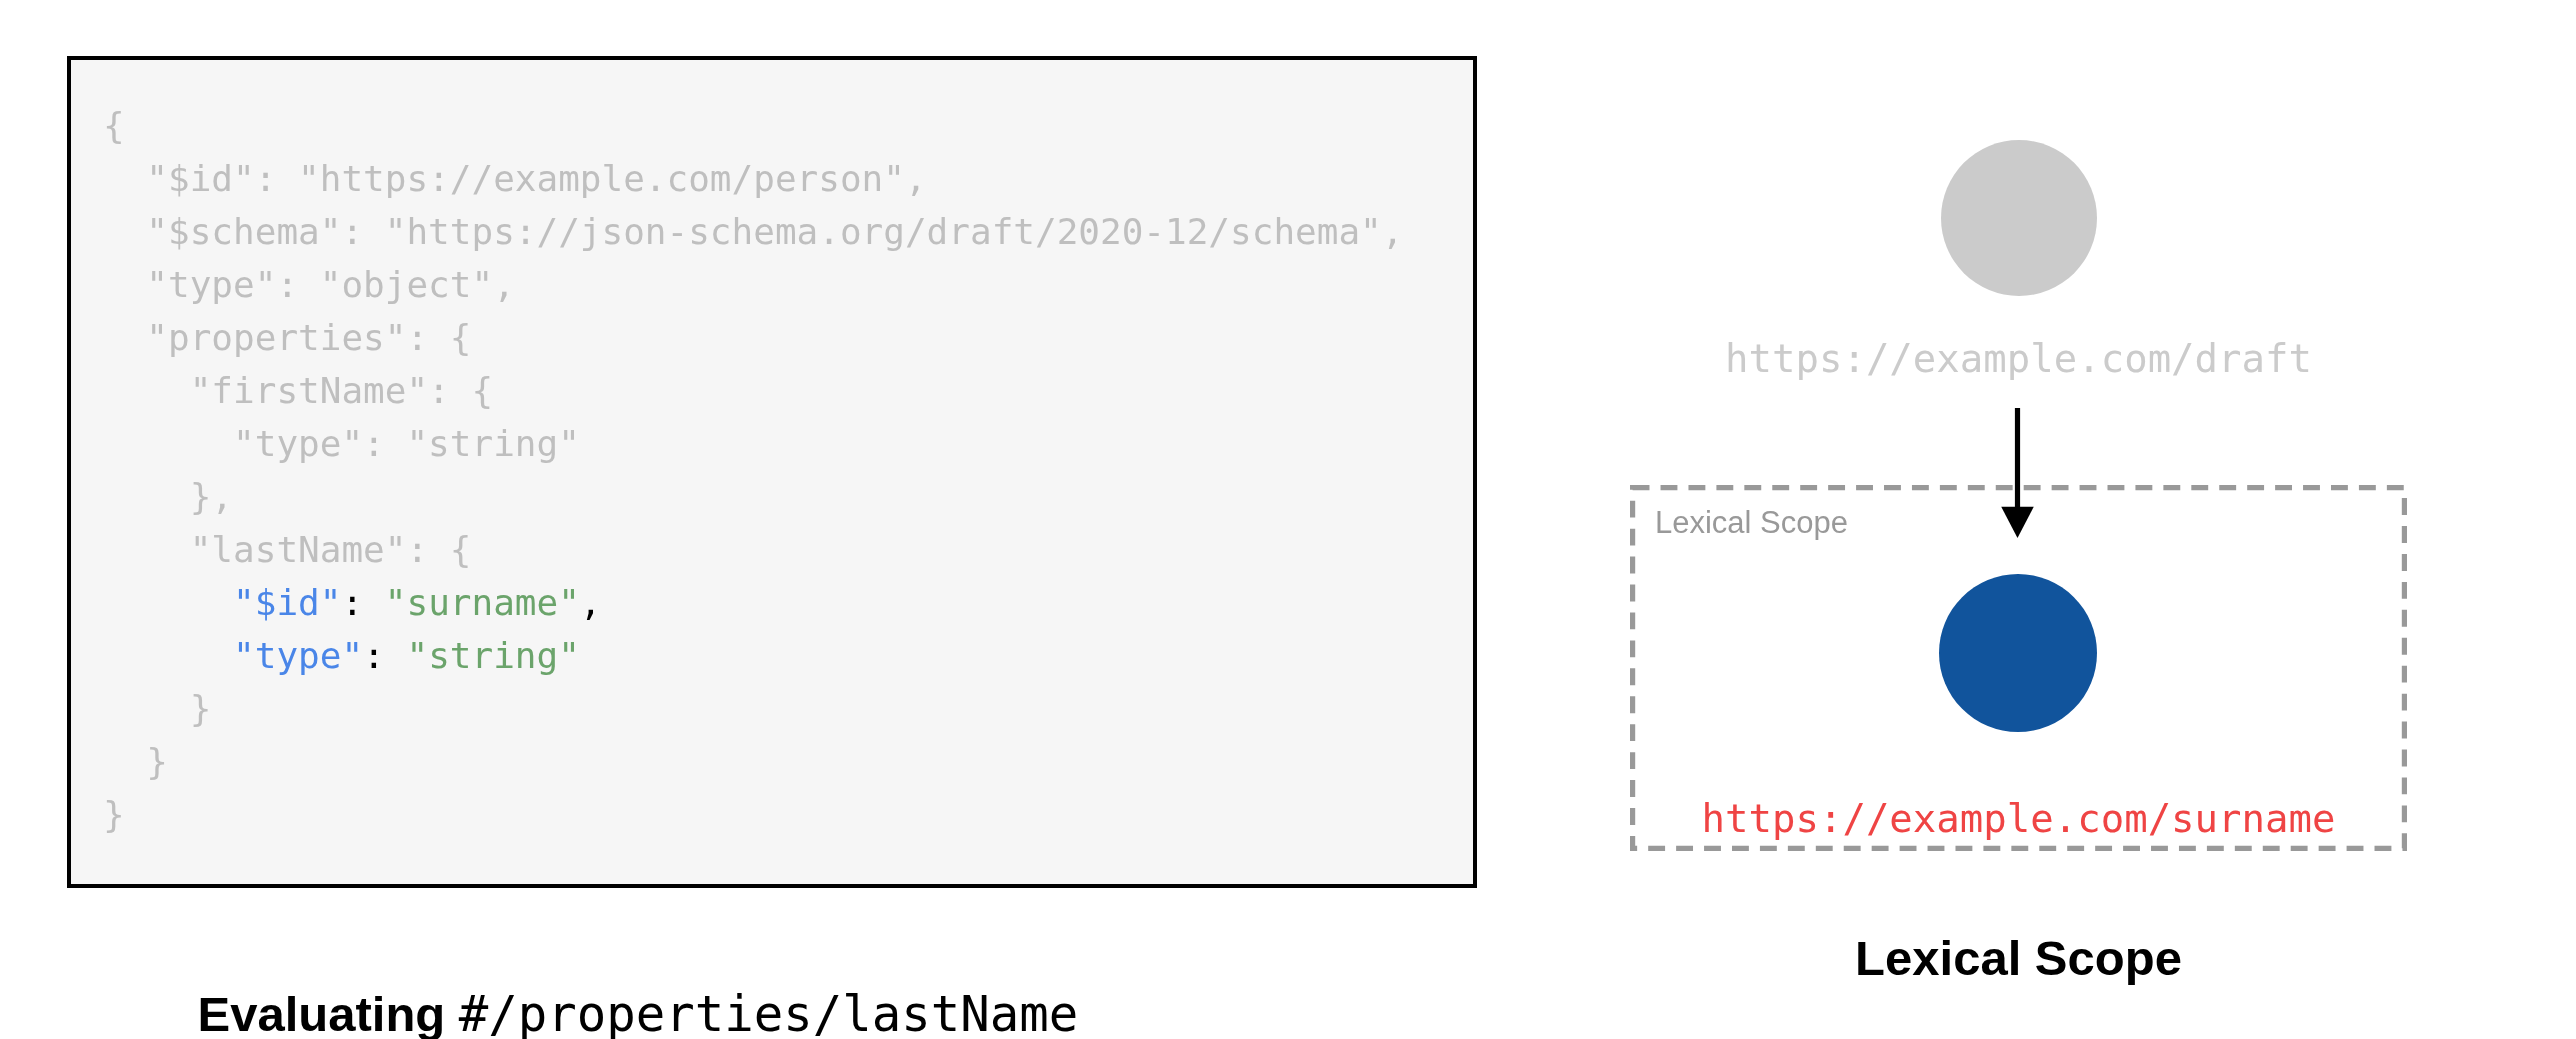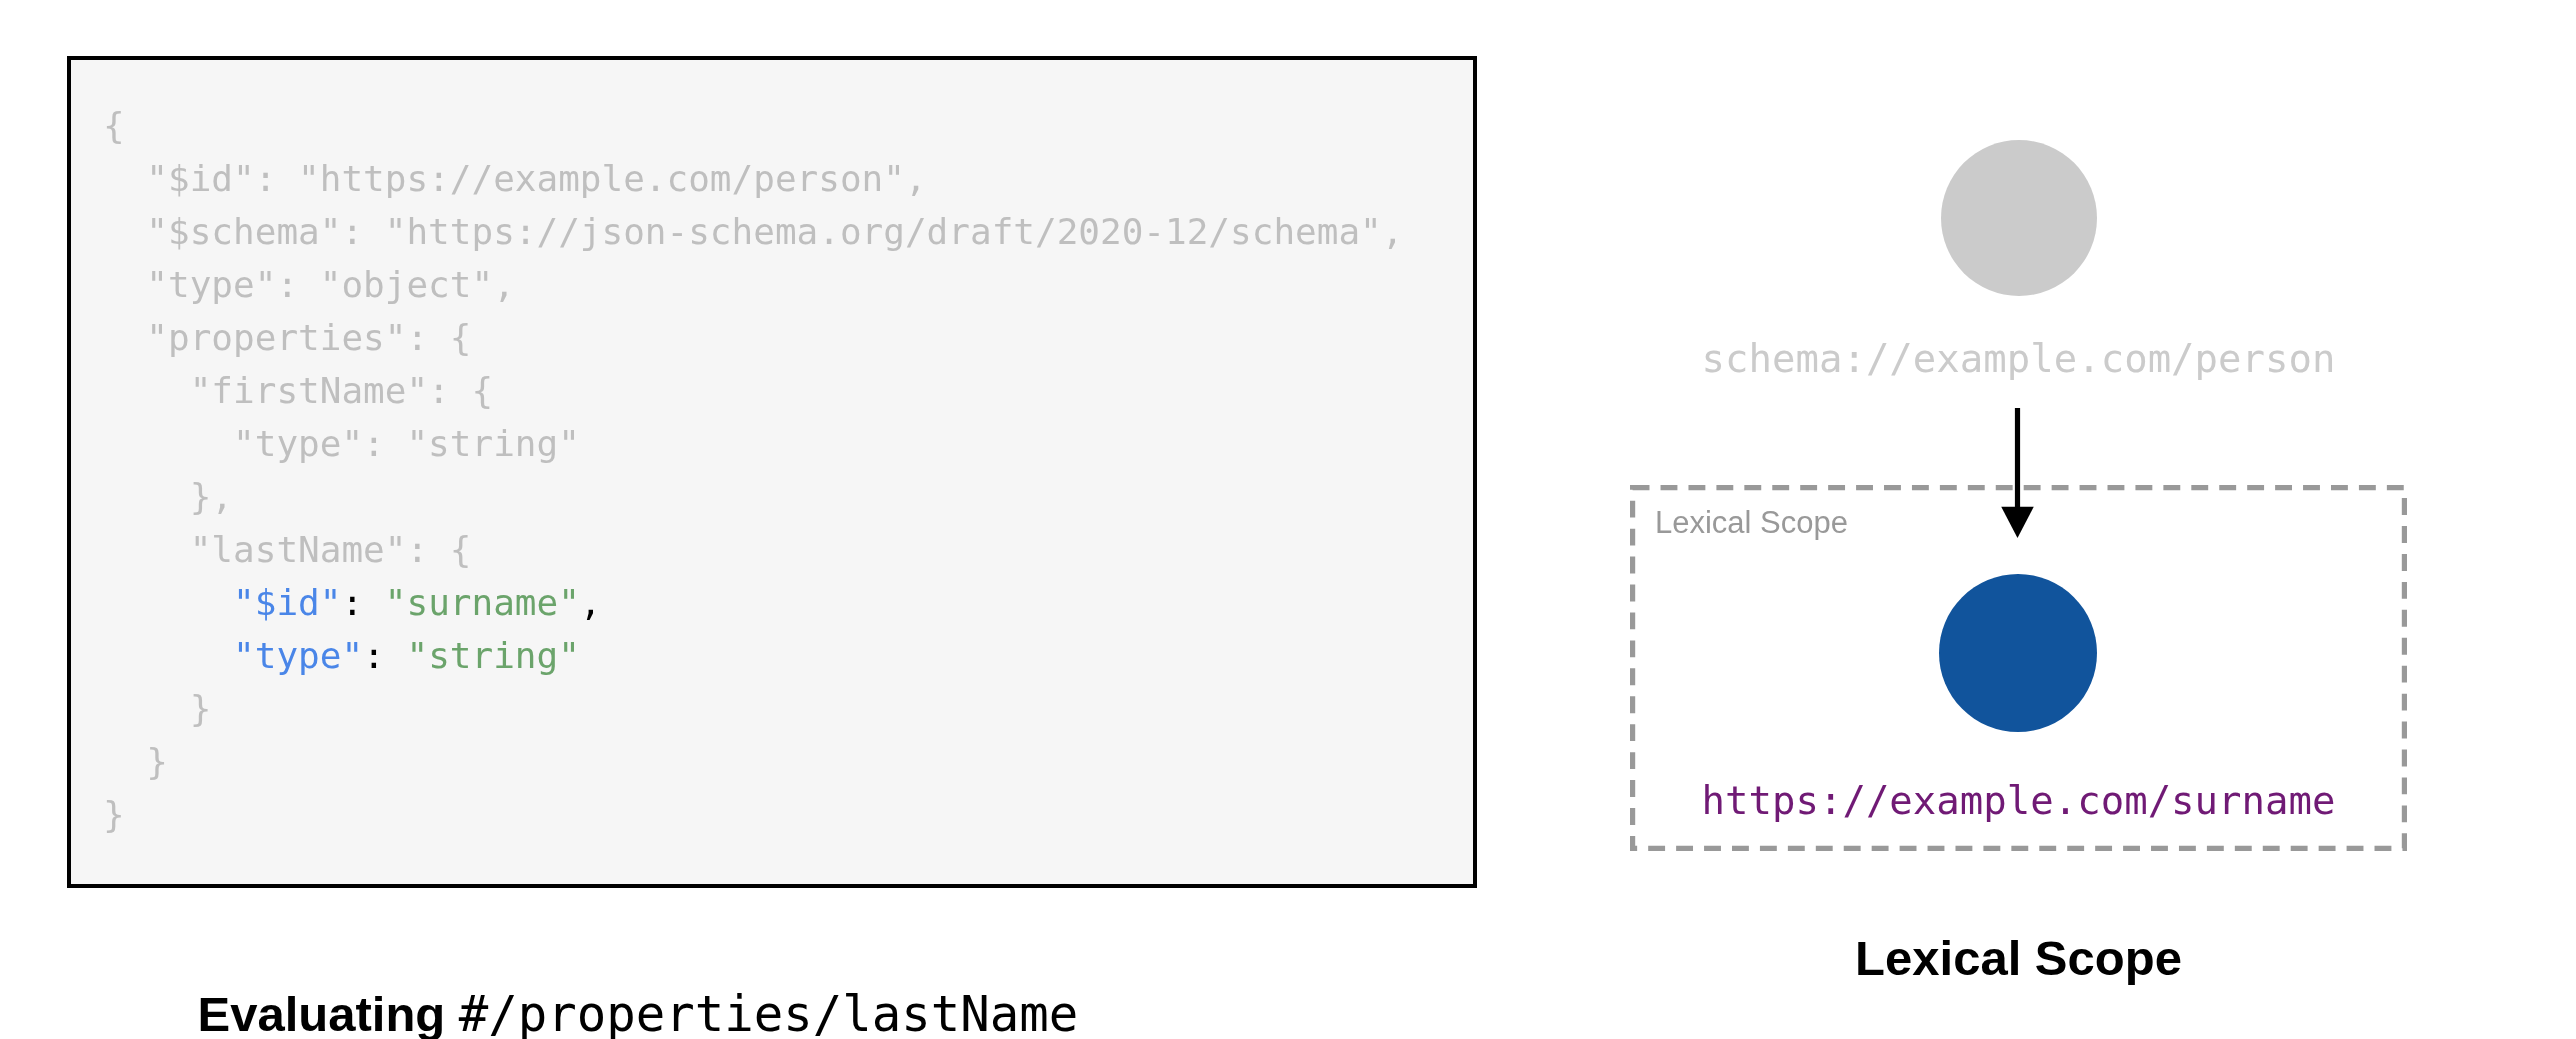--- a/index.html
+++ b/index.html
@@ -69,21 +69,21 @@
     position: absolute;
     width: 779px;
     left: 1629px;
     text-align: center;
     font-family: "DejaVu Sans Mono", "Liberation Mono", monospace;
     font-size: 39px;
     line-height: 45px;
     white-space: pre;
   }
   .parent-url { top: 336px; color: #cbcbcb; }
-  .child-url  { top: 778px; color: #701a75; }
+  .child-url  { top: 796px; color: #ef4444; }
 
   .arrow-svg {
     position: absolute;
     left: 1985px; top: 404px;
     width: 65px; height: 138px;
   }
 
   .scope-box-svg {
     position: absolute;
     left: 1630px; top: 485px;
@@ -116,21 +116,21 @@
   <div class="code-panel">
     <div class="code-block"><div class="code-line"><span class="tok-muted">{</span></div><div class="code-line"><span class="tok-muted">  "$id": "https://example.com/person",</span></div><div class="code-line"><span class="tok-muted">  "$schema": "https://json-schema.org/draft/2020-12/schema",</span></div><div class="code-line"><span class="tok-muted">  "type": "object",</span></div><div class="code-line"><span class="tok-muted">  "properties": {</span></div><div class="code-line"><span class="tok-muted">    "firstName": {</span></div><div class="code-line"><span class="tok-muted">      "type": "string"</span></div><div class="code-line"><span class="tok-muted">    },</span></div><div class="code-line"><span class="tok-muted">    "lastName": {</span></div><div class="code-line"><span class="tok-muted">      </span><span class="tok-key">"$id"</span><span class="tok-punct">: </span><span class="tok-string">"surname"</span><span class="tok-punct">,</span></div><div class="code-line"><span class="tok-muted">      </span><span class="tok-key">"type"</span><span class="tok-punct">: </span><span class="tok-string">"string"</span></div><div class="code-line"><span class="tok-muted">    }</span></div><div class="code-line"><span class="tok-muted">  }</span></div><div class="code-line"><span class="tok-muted">}</span></div></div>
   </div>
 
   <div class="caption-left">
     <span class="cap-bold">Evaluating </span><span class="cap-mono">#/properties/lastName</span>
   </div>
 
   <div class="node-circle parent-circle"></div>
 
-  <div class="node-url parent-url">schema://example.com/person</div>
+  <div class="node-url parent-url">https://example.com/draft</div>
 
   <svg class="arrow-svg" viewBox="0 0 100 212" xmlns="http://www.w3.org/2000/svg">
     <rect x="46" y="6" width="8" height="156" fill="#000000"></rect>
     <polygon points="25,158 75,158 50,206" fill="#000000"></polygon>
   </svg>
 
   <svg class="scope-box-svg" viewBox="0 0 1196 563" xmlns="http://www.w3.org/2000/svg">
     <rect x="4" y="4" width="1188" height="555" fill="none" stroke="#999999" stroke-width="8" stroke-dasharray="26 17"></rect>
   </svg>
 

